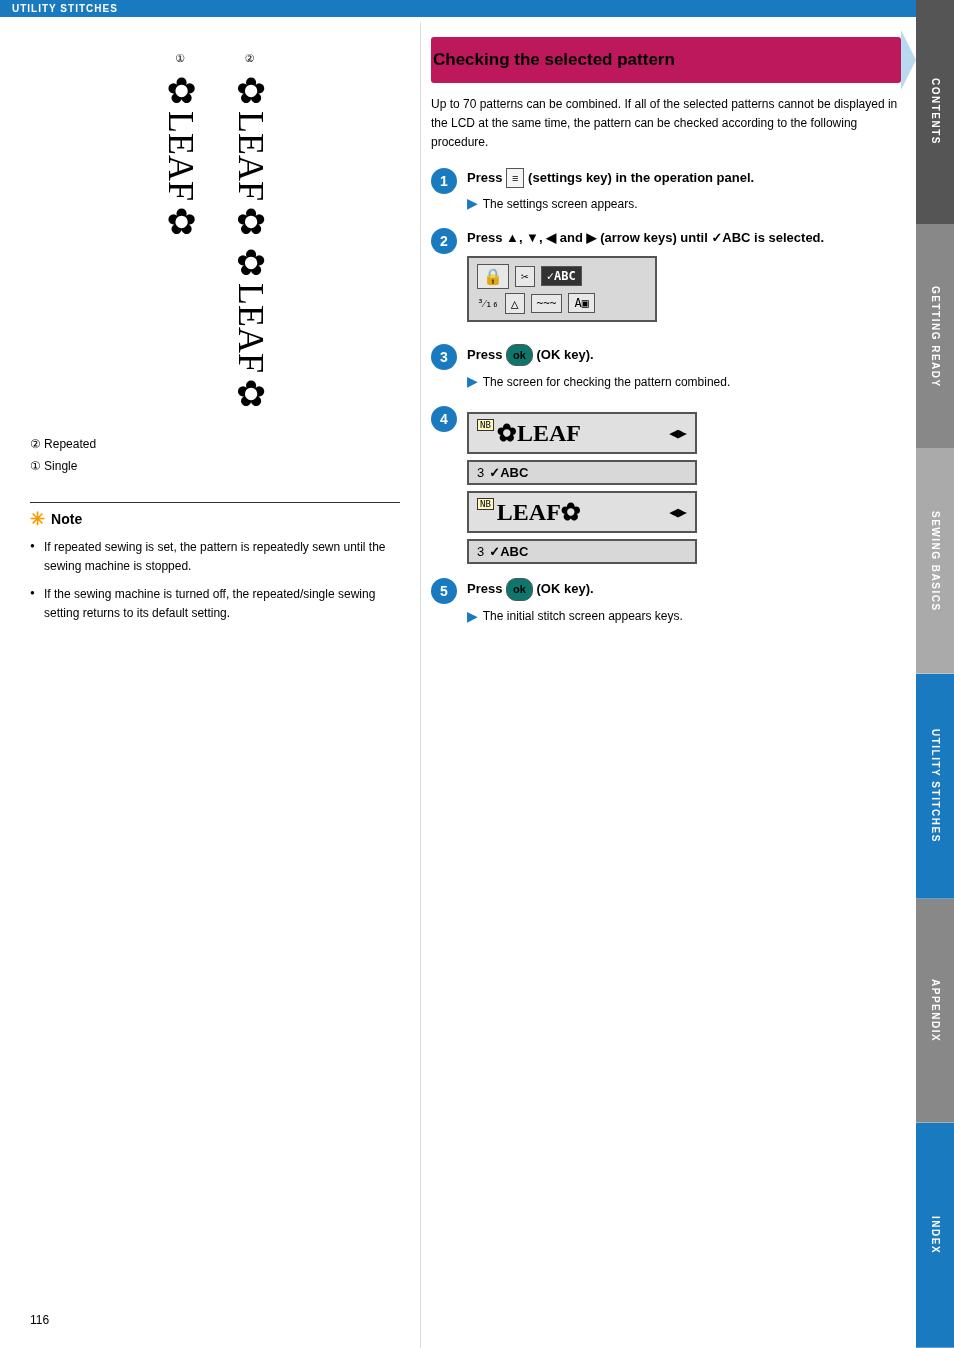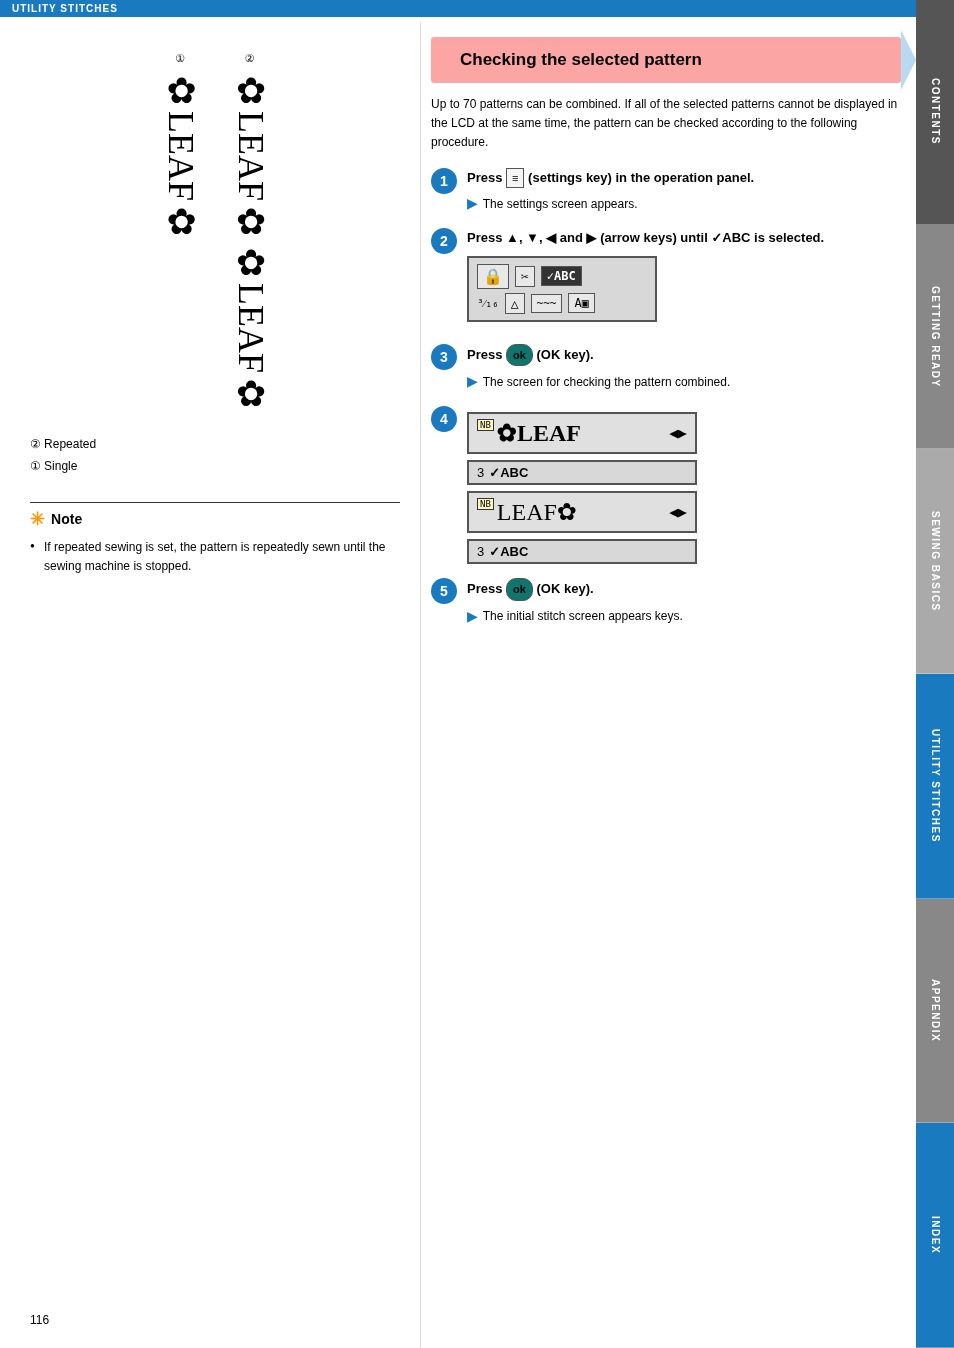--- a/index.html
+++ b/index.html
@@ -150,22 +150,22 @@
     
     .page-number {
       position: absolute;
       bottom: 21px;
       left: 30px;
       font-size: 12px;
     }
 
     
     .section-title-box {
-      background: #fca5a5;
-      padding: 12px 29px;
+      background: #be185d;
+      padding: 12px 2px;
       border-radius: 3px;
       margin-bottom: 12px;
       position: relative;
     }
 
     .section-title-box::after {
       content: '';
       position: absolute;
       right: -15px;
       top: 50%;
@@ -324,20 +324,21 @@
       <div>① Single</div>
     </div>
 
     <div class="note-section">
       <div class="note-header">
         <span class="note-icon">✳</span>
         <span>Note</span>
       </div>
       <ul class="note-list">
         <li>If repeated sewing is set, the pattern is repeatedly sewn until the sewing machine is stopped.</li>
+        <li>If the sewing machine is turned off, the repeated/single sewing setting returns to its default setting.</li>
       </ul>
     </div>
 
   </div>
 
   <div class="right-panel">
 
     <div class="section-title-box">
       <div class="section-title">Checking the selected pattern</div>
     </div>
@@ -409,21 +410,21 @@
         <div style="margin-bottom:5px;">
           <div style="border:2px solid #555; background:#d8d8d8; padding:3px 8px; display:inline-flex; align-items:center; gap:5px; min-width:230px;">
             <span style="font-size:13px;">3</span>
             <span style="font-size:13px; font-weight:bold;">✓ABC</span>
           </div>
         </div>
 
         <div class="scroll-display">
           <div style="display:flex; align-items:flex-start; gap:3px;">
             <span class="nb-tag">NB</span>
-            <span style="font-size:24px; font-family:serif; font-weight:normal;">LEAF✿</span>
+            <span style="font-size:24px; font-family:serif; font-weight:bold;">LEAF✿</span>
           </div>
           <div>◀▶</div>
         </div>
         <div>
           <div style="border:2px solid #555; background:#d8d8d8; padding:3px 8px; display:inline-flex; align-items:center; gap:5px; min-width:230px;">
             <span style="font-size:13px;">3</span>
             <span style="font-size:13px; font-weight:bold;">✓ABC</span>
           </div>
         </div>
       </div>

